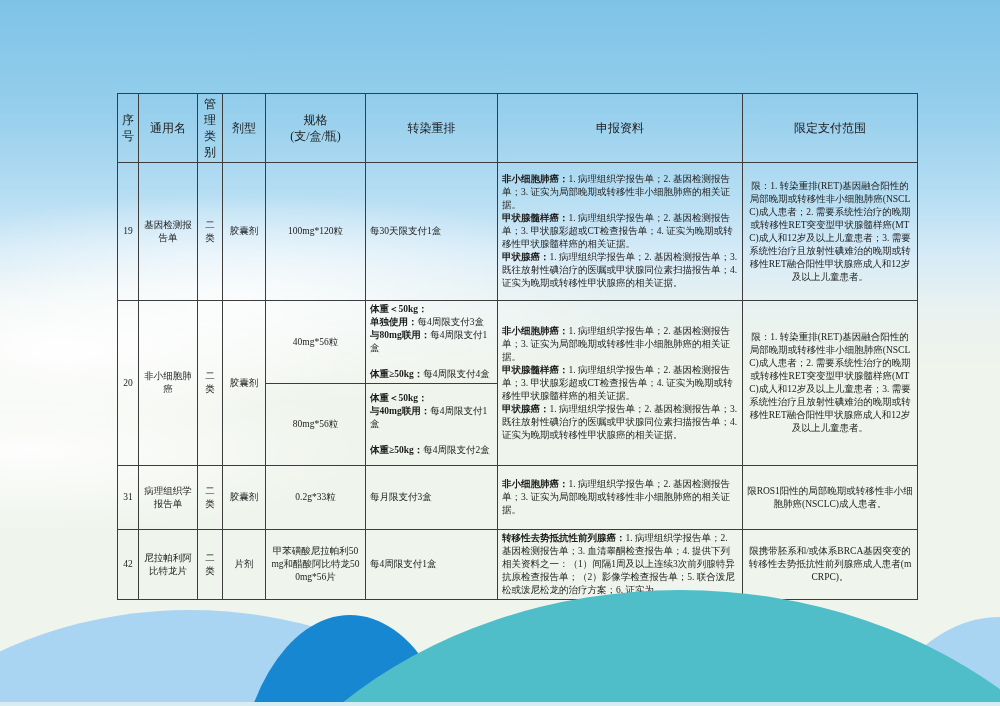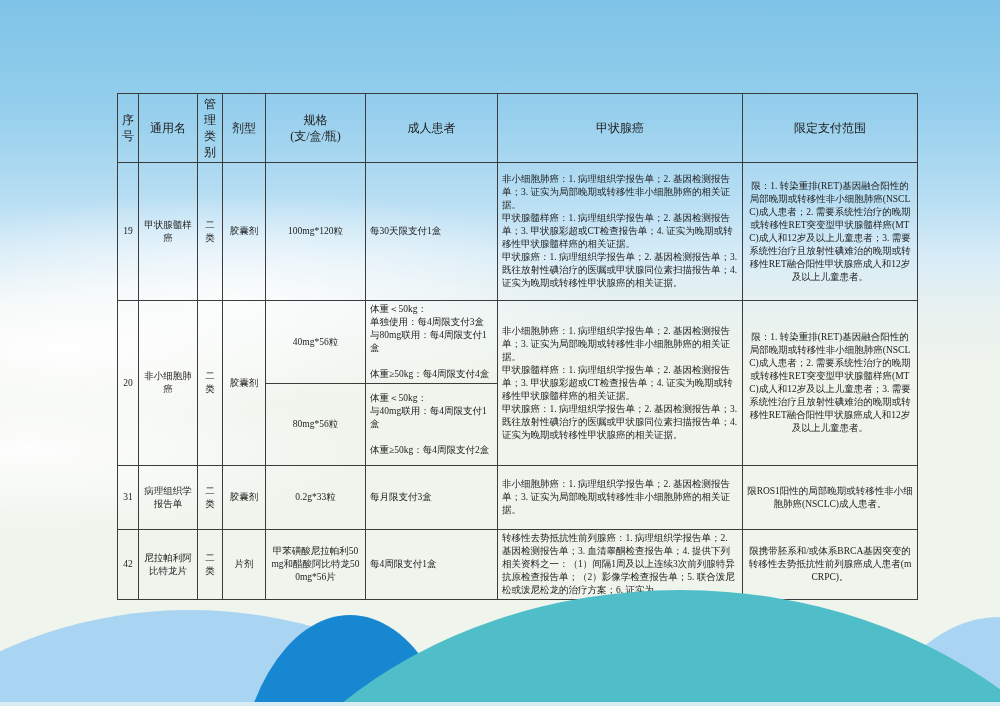--- a/index.html
+++ b/index.html
@@ -23,21 +23,21 @@
     font-weight:normal;
     font-size:9.5px;line-height:13px;
     vertical-align:middle;text-align:center;
     word-break:break-all;overflow:hidden;
   }
   .doc-table th{font-size:12px;line-height:16px;}
   .c-name{padding:2px 7px;}
   .c-seq{padding:2px 1px;}
   .cell-left{text-align:left;padding:3px 5px;}
   .rline{text-align:left;min-height:13px;}
-  .rline b{font-weight:normal;}
+  .rline b{font-weight:bold;}
   .pagenum{
     position:absolute;left:138px;top:617px;width:90px;
     font-size:16px;letter-spacing:1px;color:#2b2b2b;text-align:center;
   }
   .hills{position:absolute;left:0;top:560px;width:1000px;height:146px;display:block;}
   .bottom-strip{position:absolute;left:0;top:702px;width:1000px;height:4px;background:#d7edf1;}
 </style>
 </head>
 <body>
 
@@ -55,29 +55,29 @@
   <thead>
     <tr style="height:57px">
       <th class="c-seq">序号</th>
       <th>通用名</th>
       <th>管理类别</th>
       <th>剂型</th>
       <th>
         <div>规格</div>
         <div>(支/盒/瓶)</div>
       </th>
-      <th>成人患者</th>
-      <th>甲状腺癌</th>
+      <th>转染重排</th>
+      <th>申报资料</th>
       <th>限定支付范围</th>
     </tr>
   </thead>
   <tbody>
     <tr style="height:138px">
       <td class="c-seq">19</td>
-      <td class="c-name">甲状腺髓样癌</td>
+      <td class="c-name">基因检测报告单</td>
       <td>二类</td>
       <td>胶囊剂</td>
       <td>100mg*120粒</td>
       <td class="cell-left">
           <div class="rline">每30天限支付1盒</div>
         </td>
       <td class="cell-left">
           <div class="rline"><b>非小细胞肺癌：</b>1. 病理组织学报告单；2. 基因检测报告单；3. 证实为局部晚期或转移性非小细胞肺癌的相关证据。</div>
           <div class="rline"><b>甲状腺髓样癌：</b>1. 病理组织学报告单；2. 基因检测报告单；3. 甲状腺彩超或CT检查报告单；4. 证实为晚期或转移性甲状腺髓样癌的相关证据。</div>
           <div class="rline"><b>甲状腺癌：</b>1. 病理组织学报告单；2. 基因检测报告单；3. 既往放射性碘治疗的医嘱或甲状腺同位素扫描报告单；4. 证实为晚期或转移性甲状腺癌的相关证据。</div>

